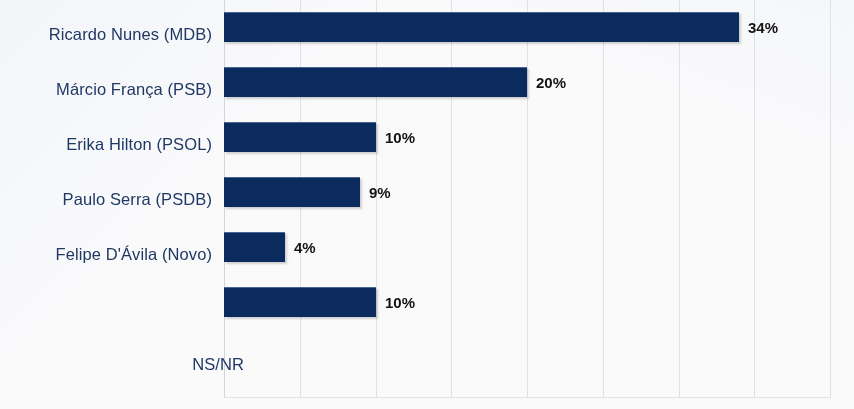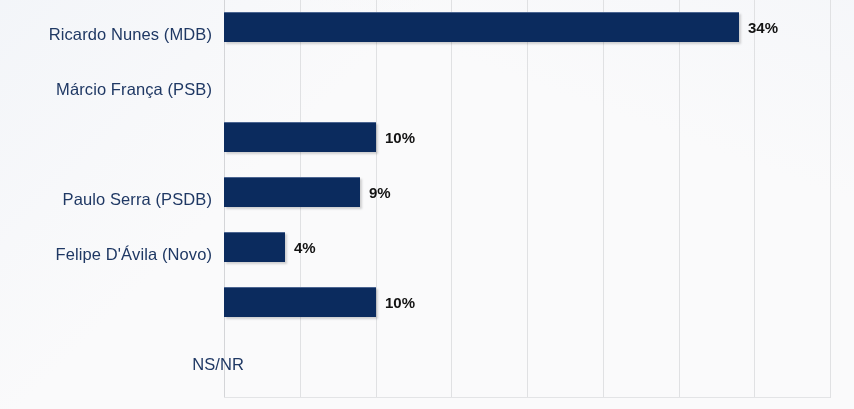--- a/index.html
+++ b/index.html
@@ -127,22 +127,27 @@
   <div class="rows" id="rows">
       <div class="row" style="top: 7px;">
         <div class="cat-label">Ricardo Nunes (MDB)</div>
         <div class="bar-wrap">
           <div class="bar" style="width: 515px; background: rgb(11, 43, 94);"></div>
           <div class="bar-value">34%</div>
         </div>
       </div>
       <div class="row" style="top: 62px; padding-left: 30px;">
         <div class="cat-label">Márcio França (PSB)</div>
+        <div class="bar-wrap">
+          <div class="bar" style="width: 303px; background: rgb(11, 43, 94);"></div>
+          <div class="bar-value">20%</div>
+        </div>
       </div>
       <div class="row" style="top: 117px;">
+        <div class="cat-label">Erika Hilton (PSOL)</div>
         <div class="bar-wrap">
           <div class="bar" style="width: 152px; background: rgb(11, 43, 94);"></div>
           <div class="bar-value">10%</div>
         </div>
       </div>
       <div class="row" style="top: 172px;">
         <div class="cat-label">Paulo Serra (PSDB)</div>
         <div class="bar-wrap">
           <div class="bar" style="width: 136px; background: rgb(11, 43, 94);"></div>
           <div class="bar-value">9%</div>

